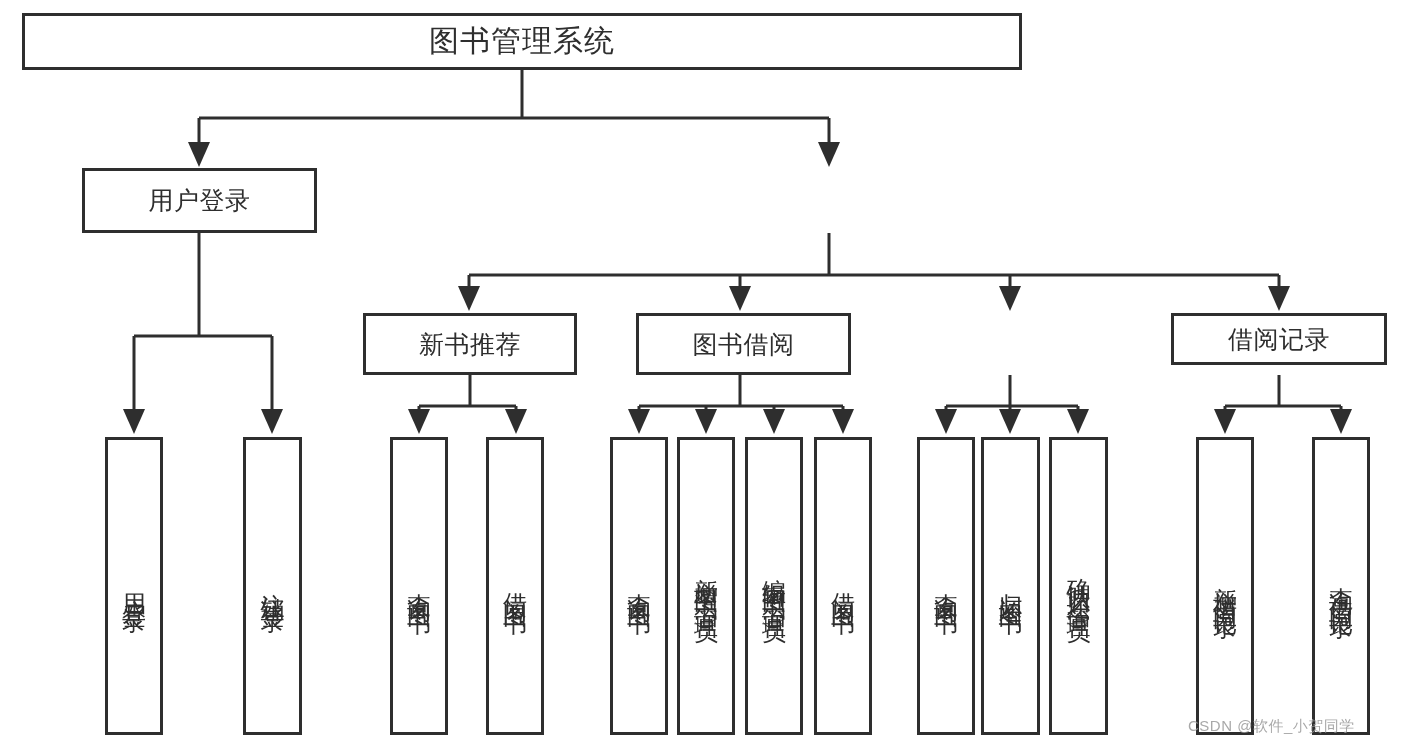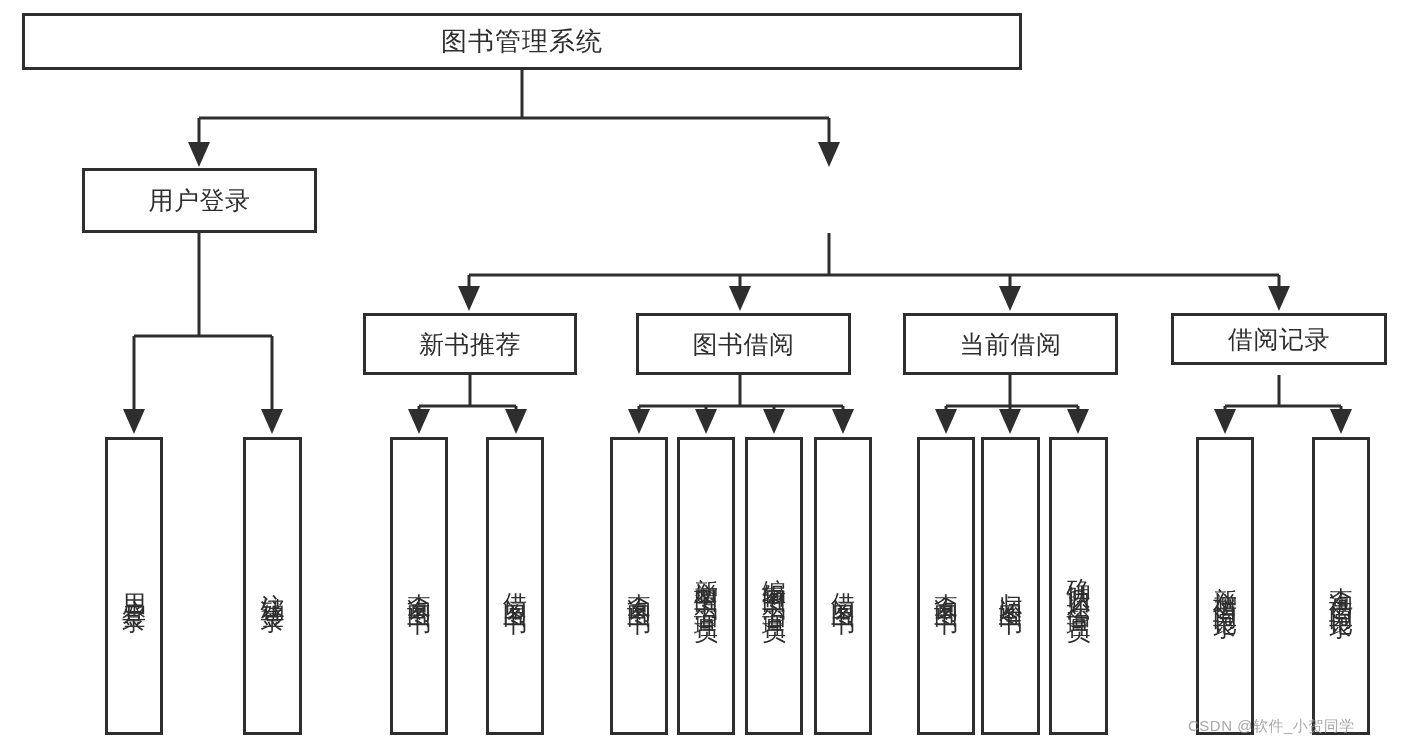--- a/index.html
+++ b/index.html
@@ -30,21 +30,21 @@
     border: 3px solid var(--line);
     display: flex;
     align-items: center;
     justify-content: center;
     z-index: 2;
   }
   .box .lbl {
     color: var(--text);
     white-space: nowrap;
   }
-  .h-root .lbl { font-size: 26px; letter-spacing: 1px; font-family: Liberation Mono, monospace; }
+  .h-root .lbl { font-size: 30px; letter-spacing: 1px; font-family: Liberation Mono, monospace; }
   .h .lbl { font-size: 25px; letter-spacing: 0.5px; }
   .v .lbl {
     writing-mode: vertical-rl;
     text-orientation: mixed;
     font-size: 24px;
     letter-spacing: 6px;
     line-height: 1;
   }
   #watermark {
     position: absolute;
@@ -102,23 +102,20 @@
   <div class="box h" style="left:82px;top:168px;width:235px;height:65px">
     <span class="lbl">用户登录</span>
   </div>
 
   <div class="box h" style="left:363px;top:313px;width:214px;height:62px">
     <span class="lbl">新书推荐</span>
   </div>
   <div class="box h" style="left:636px;top:313px;width:215px;height:62px">
     <span class="lbl">图书借阅</span>
   </div>
-  <div class="box h" style="left:903px;top:313px;width:215px;height:62px">
-    <span class="lbl">当前借阅</span>
-  </div>
   <div class="box h" style="left:1171px;top:313px;width:216px;height:52px">
     <span class="lbl">借阅记录</span>
   </div>
 
   <div class="box v" style="left:105px;top:437px;width:58px;height:298px">
     <span class="lbl">用户登录</span>
   </div>
   <div class="box v" style="left:243px;top:437px;width:59px;height:298px">
     <span class="lbl">注销登录</span>
   </div>

